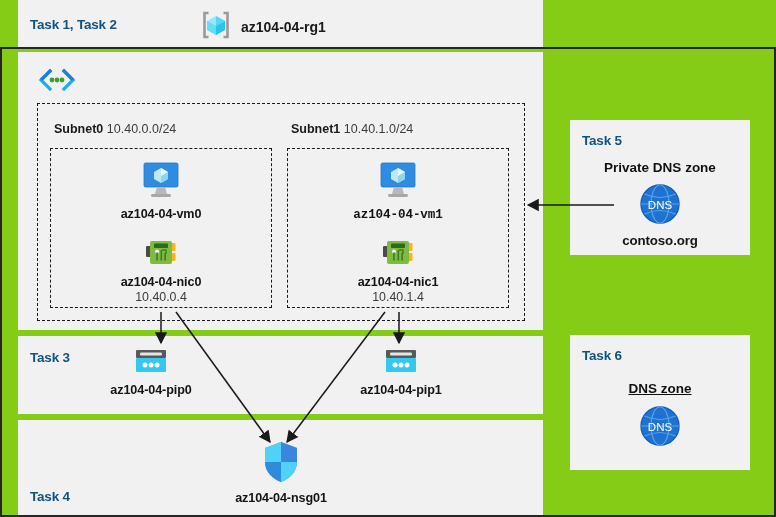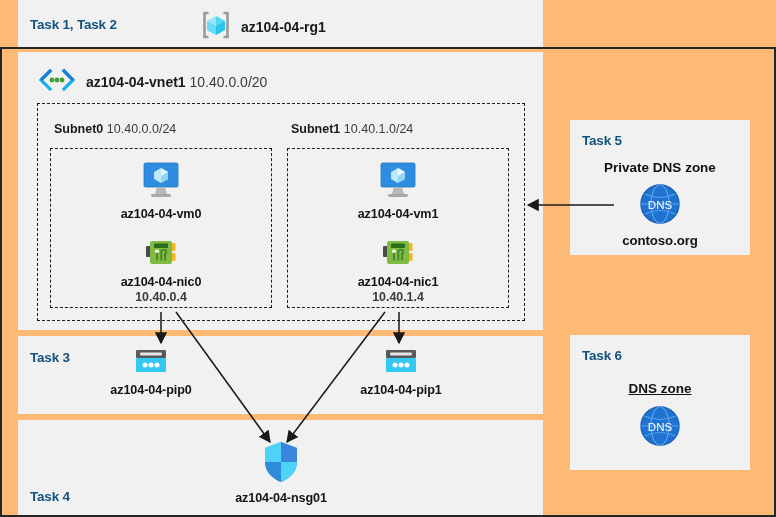--- a/index.html
+++ b/index.html
@@ -6,21 +6,21 @@
   html, body {
     margin: 0; padding: 0;
     width: 776px; height: 517px;
     background: #ffffff;
     font-family: "Liberation Sans", sans-serif;
     overflow: hidden;
   }
   #canvas {
     position: relative;
     width: 776px; height: 517px;
-    background: #fdba74;
+    background: #84cc16;
   }
   
   .outer-frame {
     position: absolute;
     left: 0; top: 47px;
     width: 776px; height: 470px;
     border: 2px solid #262626;
     border-top-width: 2px;
     background: transparent;
     pointer-events: none;
@@ -86,21 +86,21 @@
   }
   .node .nlabel {
     font-size: 12.6px;
     font-weight: bold;
     color: #141414;
     margin-top: 3px;
     letter-spacing: -0.1px;
   }
   .node .nsub {
     font-size: 12.4px;
-    font-weight: bold;
+    font-weight: normal;
     color: #3b3b3b;
     margin-top: 1px;
   }
   .zone-title {
     position: absolute;
     font-size: 13.5px;
     font-weight: bold;
     color: #111111;
     white-space: nowrap;
     text-align: center;
@@ -151,23 +151,20 @@
     <span>
       <svg width="40" height="24" viewBox="0 0 40 24">
         <path d="M13 3 L4 12 L13 21" fill="none" stroke="#18b0e8" stroke-width="3.2" stroke-linecap="square"></path>
         <path d="M13 3 L4 12 L13 21" fill="none" stroke="#1f7fd6" stroke-width="3.2" stroke-linecap="square" stroke-dasharray="11 40"></path>
         <path d="M27 3 L36 12 L27 21" fill="none" stroke="#18b0e8" stroke-width="3.2" stroke-linecap="square"></path>
         <path d="M27 3 L36 12 L27 21" fill="none" stroke="#1f7fd6" stroke-width="3.2" stroke-linecap="square" stroke-dasharray="11 40"></path>
         <circle cx="15" cy="12" r="2.4" fill="#3f9c35"></circle>
         <circle cx="20" cy="12" r="2.4" fill="#3f9c35"></circle>
         <circle cx="25" cy="12" r="2.4" fill="#3f9c35"></circle>
       </svg>
-    </span>
-    <span class="hdr-text">
-      <b>az104-04-vnet1</b>&nbsp;<span class="cidr">10.40.0.0/20</span>
     </span>
   </div>
 
   <div class="subnet-title" style="left:54px; top:122px;">
     <b>Subnet0</b>&nbsp;<span>10.40.0.0/24</span>
   </div>
 
   <div class="node" style="left:111px; top:160px; width:100px;">
     <span>
       <svg width="44" height="40" viewBox="0 0 44 40">
@@ -199,21 +196,21 @@
       </svg>
     </span>
     <span class="nlabel">az104-04-nic0</span>
     <span class="nsub">10.40.0.4</span>
   </div>
 
   <div class="subnet-title" style="left:291px; top:122px;">
     <b>Subnet1</b>&nbsp;<span>10.40.1.0/24</span>
   </div>
 
-  <div class="node" style="left:348px; top:160px; width:100px;">
+  <div class="node" style="left:348px; top:160px; width:100px;font-family:Liberation Mono, monospace;">
     <span>
       <svg width="44" height="40" viewBox="0 0 44 40">
         <rect x="5" y="3" width="34" height="24" rx="1.5" fill="#2f8ce0"></rect>
         <rect x="5" y="3" width="34" height="24" rx="1.5" fill="none" stroke="#2179c7" stroke-width="0.8"></rect>
         <path d="M22 8 L29 12 L29 19 L22 23 L15 19 L15 12 Z" fill="#bfe9fa"></path>
         <path d="M22 8 L29 12 L22 16 Z" fill="#e6f7fe"></path>
         <path d="M22 16 L29 12 L29 19 L22 23 Z" fill="#8fd4f2"></path>
         <path d="M18 27 L26 27 L28 34 L16 34 Z" fill="#b8b8b8"></path>
         <rect x="12" y="34" width="20" height="3" rx="1.4" fill="#a8a8a8"></rect>
       </svg>

